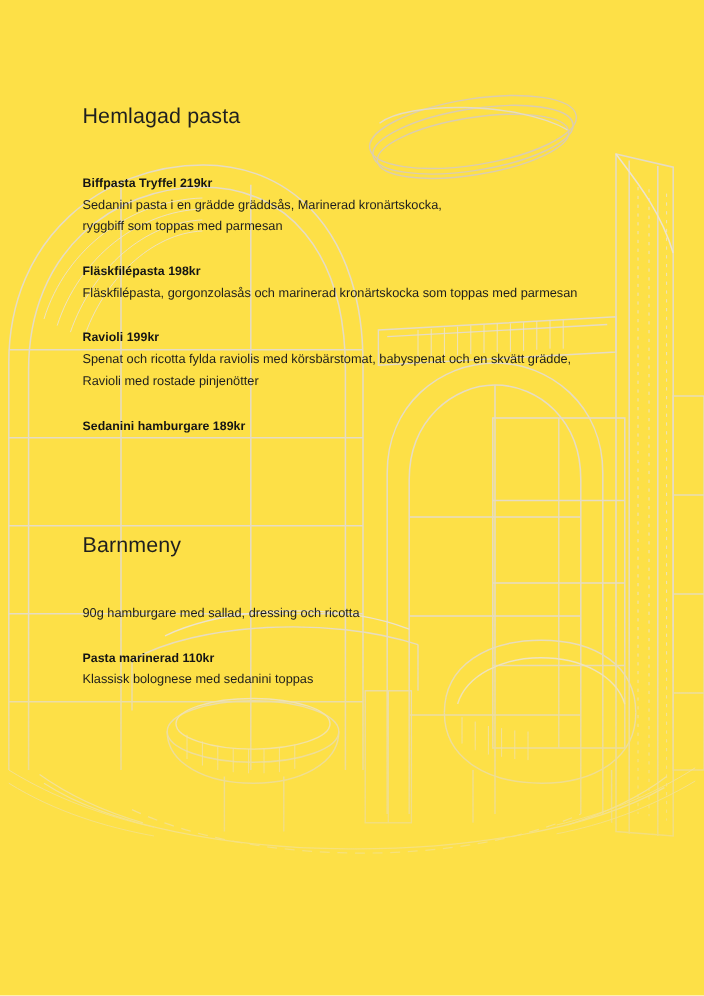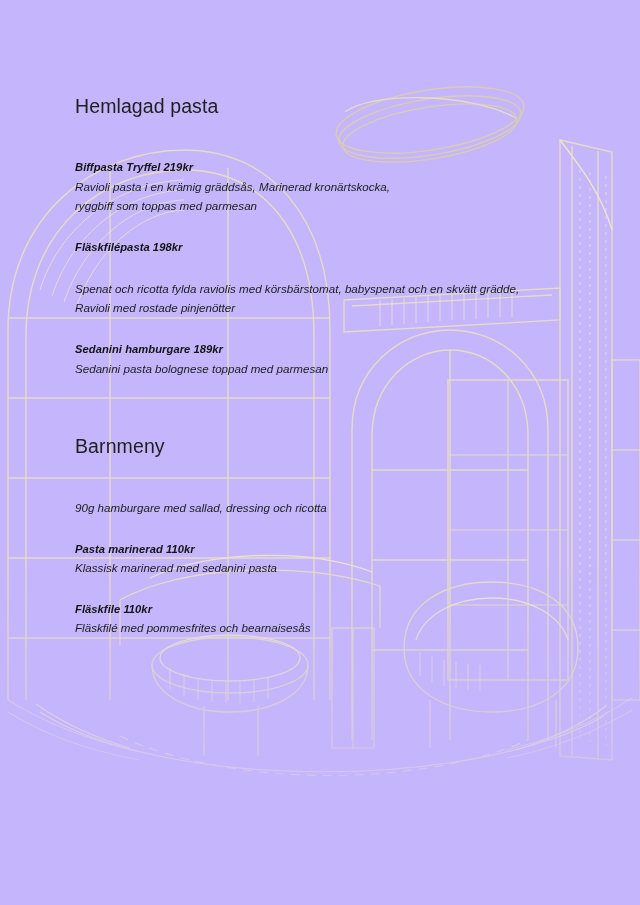--- a/index.html
+++ b/index.html
@@ -9,21 +9,21 @@
   }
   body {
     font-family: "Liberation Sans", sans-serif;
     -webkit-font-smoothing: antialiased;
   }
   .page {
     position: relative;
     width: 640px;
     height: 905px;
     overflow: hidden;
-    background: #c4b5fd;
+    background: #fde047;
   }
 
   
   .artwork {
     position: absolute;
     left: 0;
     top: 0;
     width: 640px;
     height: 905px;
     pointer-events: none;
@@ -40,35 +40,34 @@
     position: relative;
     z-index: 2;
     padding: 95px 0 0 75px;
     width: 490px;
   }
 
   .section {
     margin: 0 0 0 0;
   }
   .section + .section {
-    margin-top: 56px;
+    margin-top: 88px;
   }
 
   .section-title {
     font-size: 19.5px;
     font-weight: 400;
     color: #1f1f1f;
     letter-spacing: 0.1px;
     margin: 0 0 40px 0;
     line-height: 1.2;
   }
 
   .menu-item {
     margin: 0 0 22px 0;
-    font-style: italic;
   }
   .menu-item:last-child {
     margin-bottom: 0;
   }
 
   .item-name {
     font-size: 11.2px;
     font-weight: 700;
     color: #141414;
     line-height: 1.62;
@@ -253,51 +252,48 @@
     </svg>
   </div>
 
   <div class="content">
 
     <section class="section">
       <h2 class="section-title">Hemlagad pasta</h2>
 
       <div class="menu-item">
         <p class="item-name">Biffpasta Tryffel 219kr</p>
-        <p class="item-desc">Ravioli pasta i en krämig gräddsås, Marinerad kronärtskocka,
+        <p class="item-desc">Sedanini pasta i en grädde gräddsås, Marinerad kronärtskocka,
 ryggbiff som toppas med parmesan</p>
       </div>
 
       <div class="menu-item">
         <p class="item-name">Fläskfilépasta 198kr</p>
-      </div>
-
-      <div class="menu-item">
+        <p class="item-desc">Fläskfilépasta, gorgonzolasås och marinerad kronärtskocka som toppas med parmesan</p>
+      </div>
+
+      <div class="menu-item">
+        <p class="item-name">Ravioli 199kr</p>
         <p class="item-desc">Spenat och ricotta fylda raviolis med körsbärstomat, babyspenat och en skvätt grädde,
 Ravioli med rostade pinjenötter</p>
       </div>
 
       <div class="menu-item">
         <p class="item-name">Sedanini hamburgare 189kr</p>
-        <p class="item-desc">Sedanini pasta bolognese toppad med parmesan</p>
       </div>
     </section>
 
     <section class="section">
       <h2 class="section-title">Barnmeny</h2>
 
       <div class="menu-item">
         <p class="item-desc">90g hamburgare med sallad, dressing och ricotta</p>
       </div>
 
       <div class="menu-item">
         <p class="item-name">Pasta marinerad 110kr</p>
-        <p class="item-desc">Klassisk marinerad med sedanini pasta</p>
-      </div>
-
-      <div class="menu-item">
-        <p class="item-name">Fläskfile 110kr</p>
-        <p class="item-desc">Fläskfilé med pommesfrites och bearnaisesås</p>
-      </div>
+        <p class="item-desc">Klassisk bolognese med sedanini toppas</p>
+      </div>
+
     </section>
 
   </div>
 </div>
 
 </body></html>

